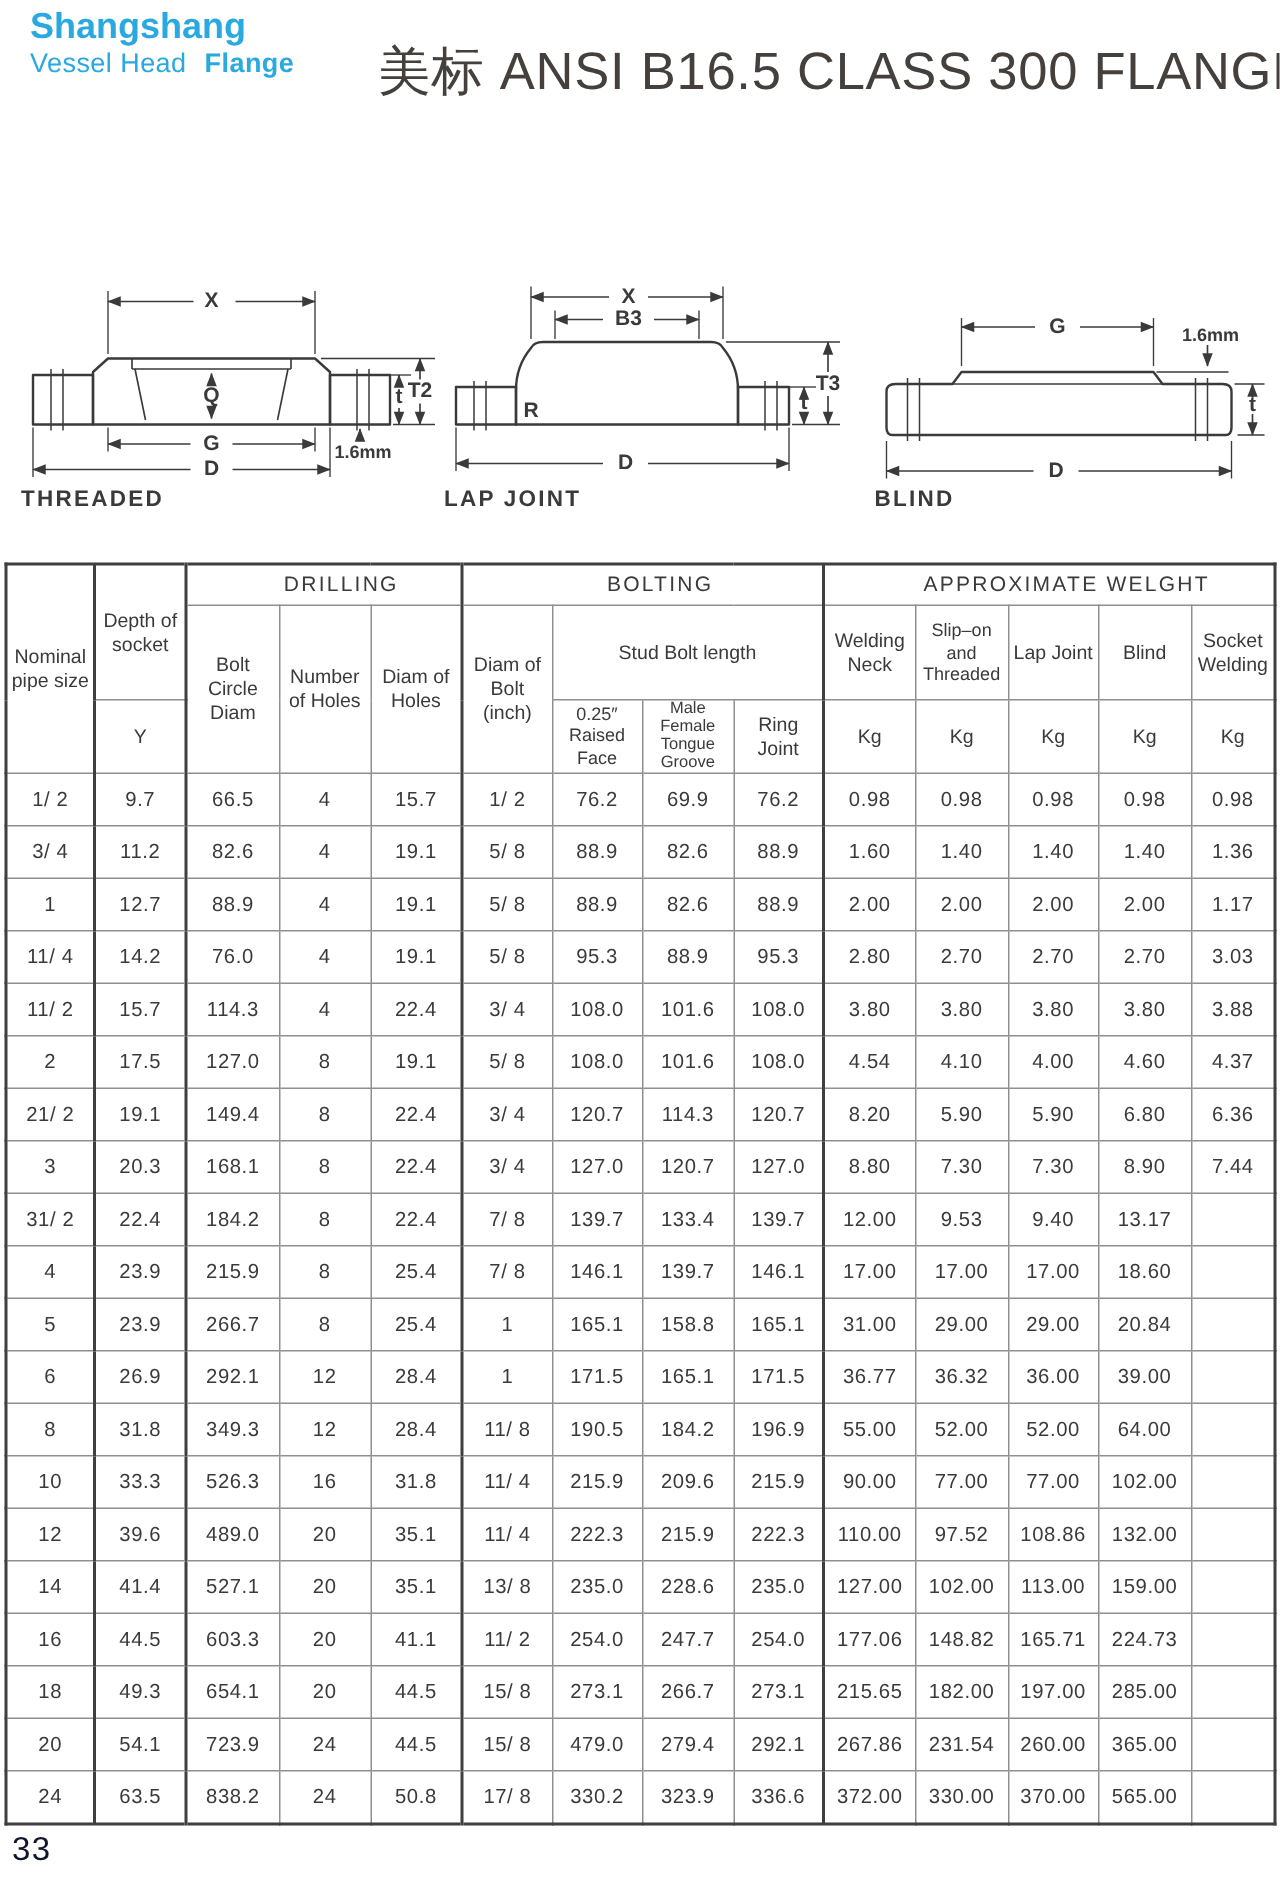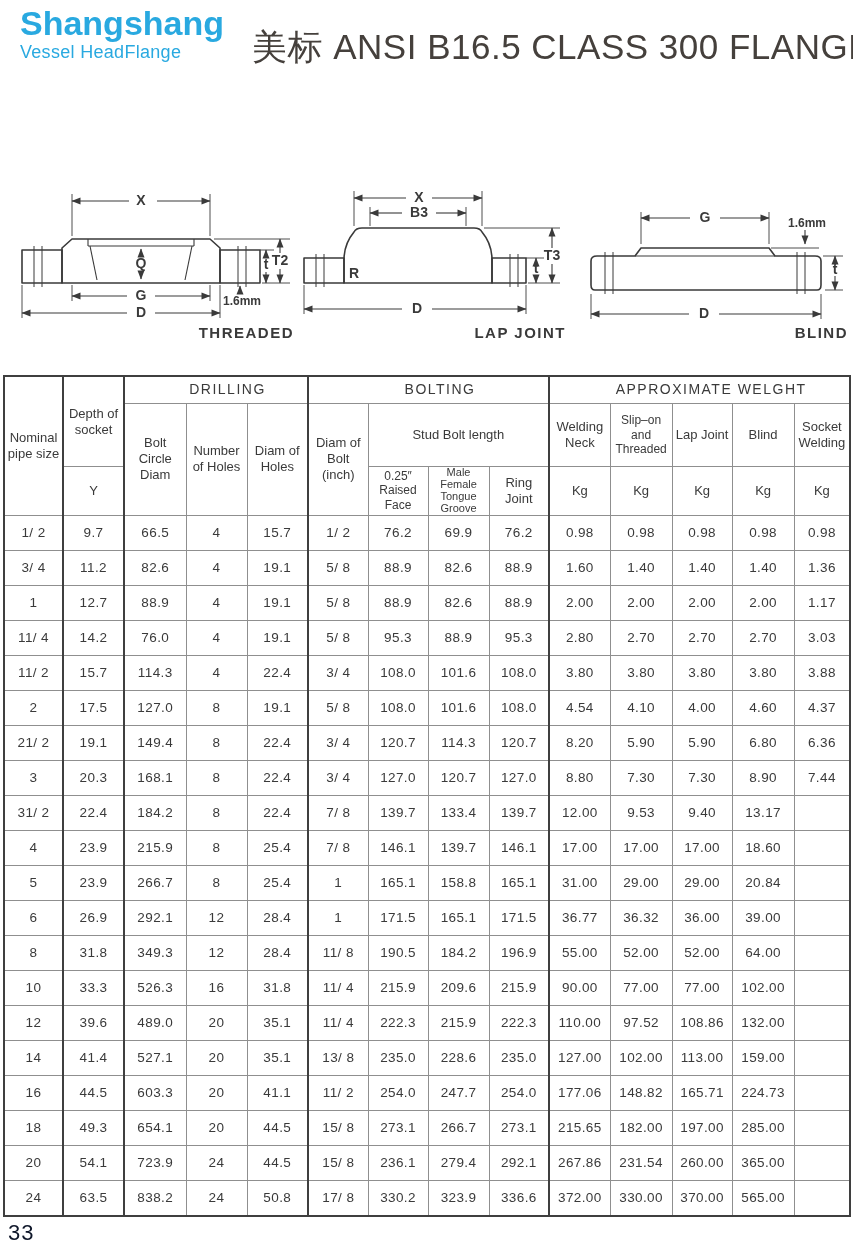--- a/index.html
+++ b/index.html
@@ -2,31 +2,31 @@
 <html><head>
 <meta charset="utf-8">
 <style>
   html,body{margin:0;padding:0;}
   body{
     width:853px;height:1252px;position:relative;background:#ffffff;
     font-family:"Liberation Sans",sans-serif;color:#3a3a3a;overflow:hidden;
   }
   
   .logo{position:absolute;left:20px;top:6px;line-height:1;}
-  .brand{font-size:34px;font-weight:bold;color:#29a9e0;letter-spacing:0;}
+  .brand{font-size:24px;font-weight:bold;color:#29a9e0;letter-spacing:0;}
   .tagline{font-size:18px;color:#29a9e0;margin-top:3px;letter-spacing:0.3px;}
-  .tagline .tag-bold{font-weight:normal;margin-left:0;}
+  .tagline .tag-bold{font-weight:bold;margin-left:12px;}
   .title{
     position:absolute;left:252px;top:24px;margin:0;font-size:35px;font-weight:normal;
     color:#45403c;white-space:nowrap;letter-spacing:0.5px;
   }
   
   figure.diag{position:absolute;margin:0;}
   figure.diag figcaption{
-    text-align:right;font-weight:bold;font-size:15px;letter-spacing:1.5px;color:#3a3a3a;margin-top:0;
+    text-align:left;font-weight:bold;font-size:15px;letter-spacing:1.5px;color:#3a3a3a;margin-top:0;
   }
   .diag svg{display:block;}
   .part{stroke:#3a3a3a;stroke-width:1.6;fill:none;stroke-linejoin:round;}
   .inner{stroke:#3a3a3a;stroke-width:1.1;fill:none;}
   .tick{stroke:#3a3a3a;stroke-width:1;fill:none;}
   .dim{stroke:#3a3a3a;stroke-width:1.1;fill:none;}
   .ext{stroke:#3a3a3a;stroke-width:0.9;fill:none;}
   .diag text{
     fill:#3a3a3a;stroke:none;font-family:"Liberation Sans",sans-serif;
     font-weight:bold;font-size:14px;text-anchor:middle;dominant-baseline:middle;
@@ -547,21 +547,21 @@
         <td>285.00</td>
         <td></td>
       </tr>
       <tr>
         <td>20</td>
         <td class="tl">54.1</td>
         <td class="tl">723.9</td>
         <td>24</td>
         <td>44.5</td>
         <td class="tl">15/ 8</td>
-        <td>236.1</td>
+        <td>479.0</td>
         <td>279.4</td>
         <td>292.1</td>
         <td class="tl">267.86</td>
         <td>231.54</td>
         <td>260.00</td>
         <td>365.00</td>
         <td></td>
       </tr>
       <tr>
         <td>24</td>

